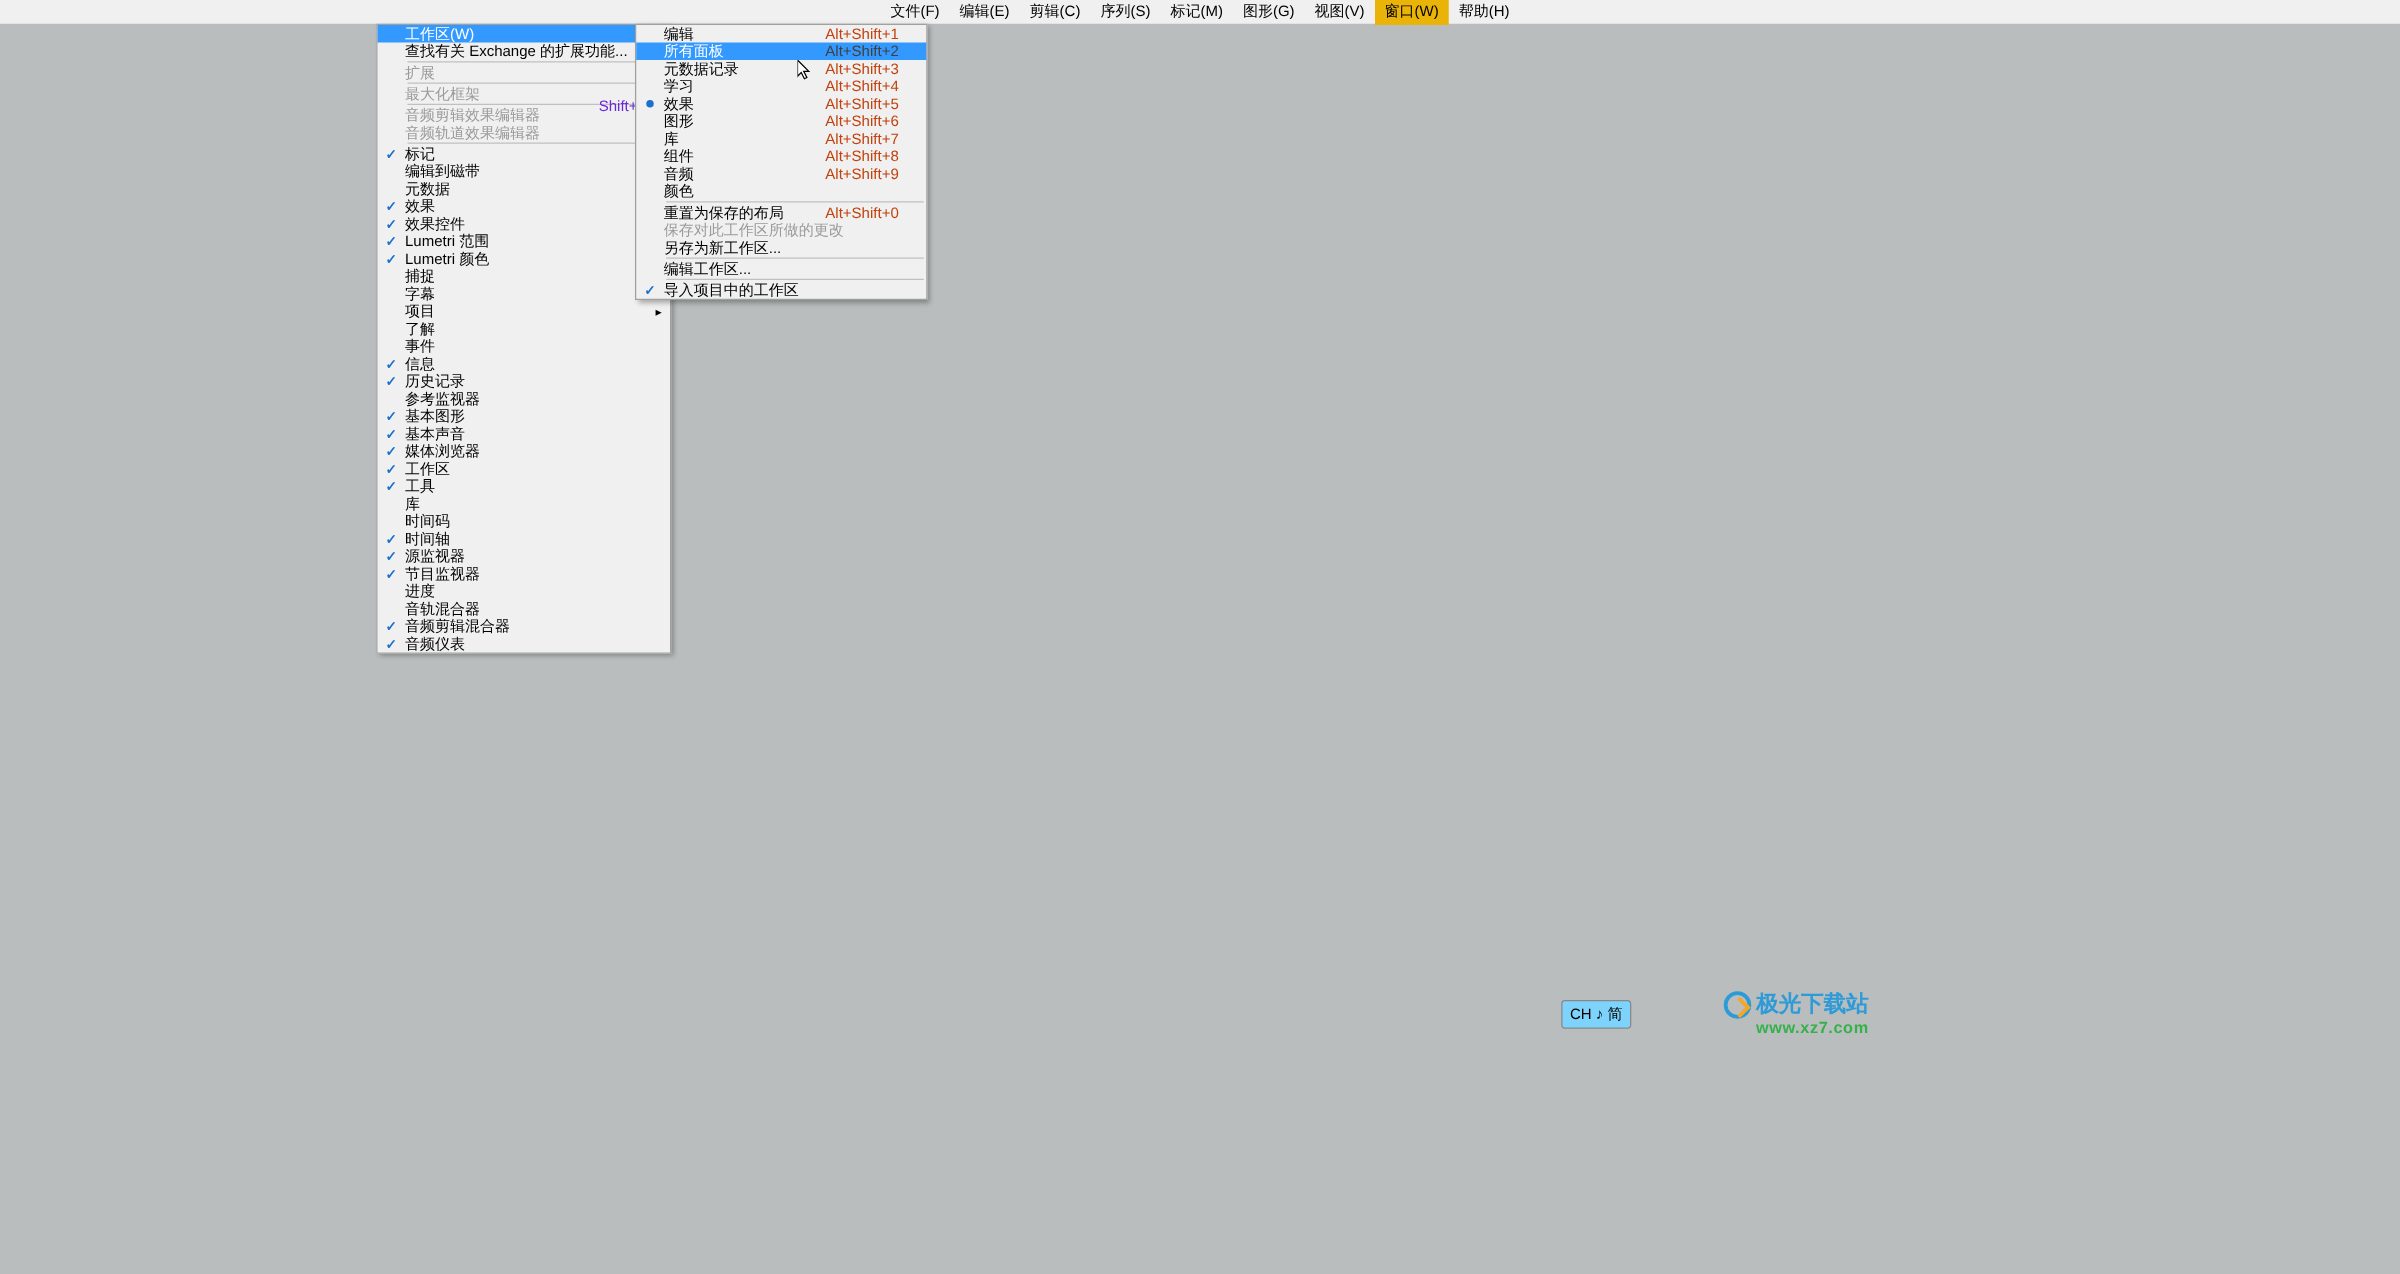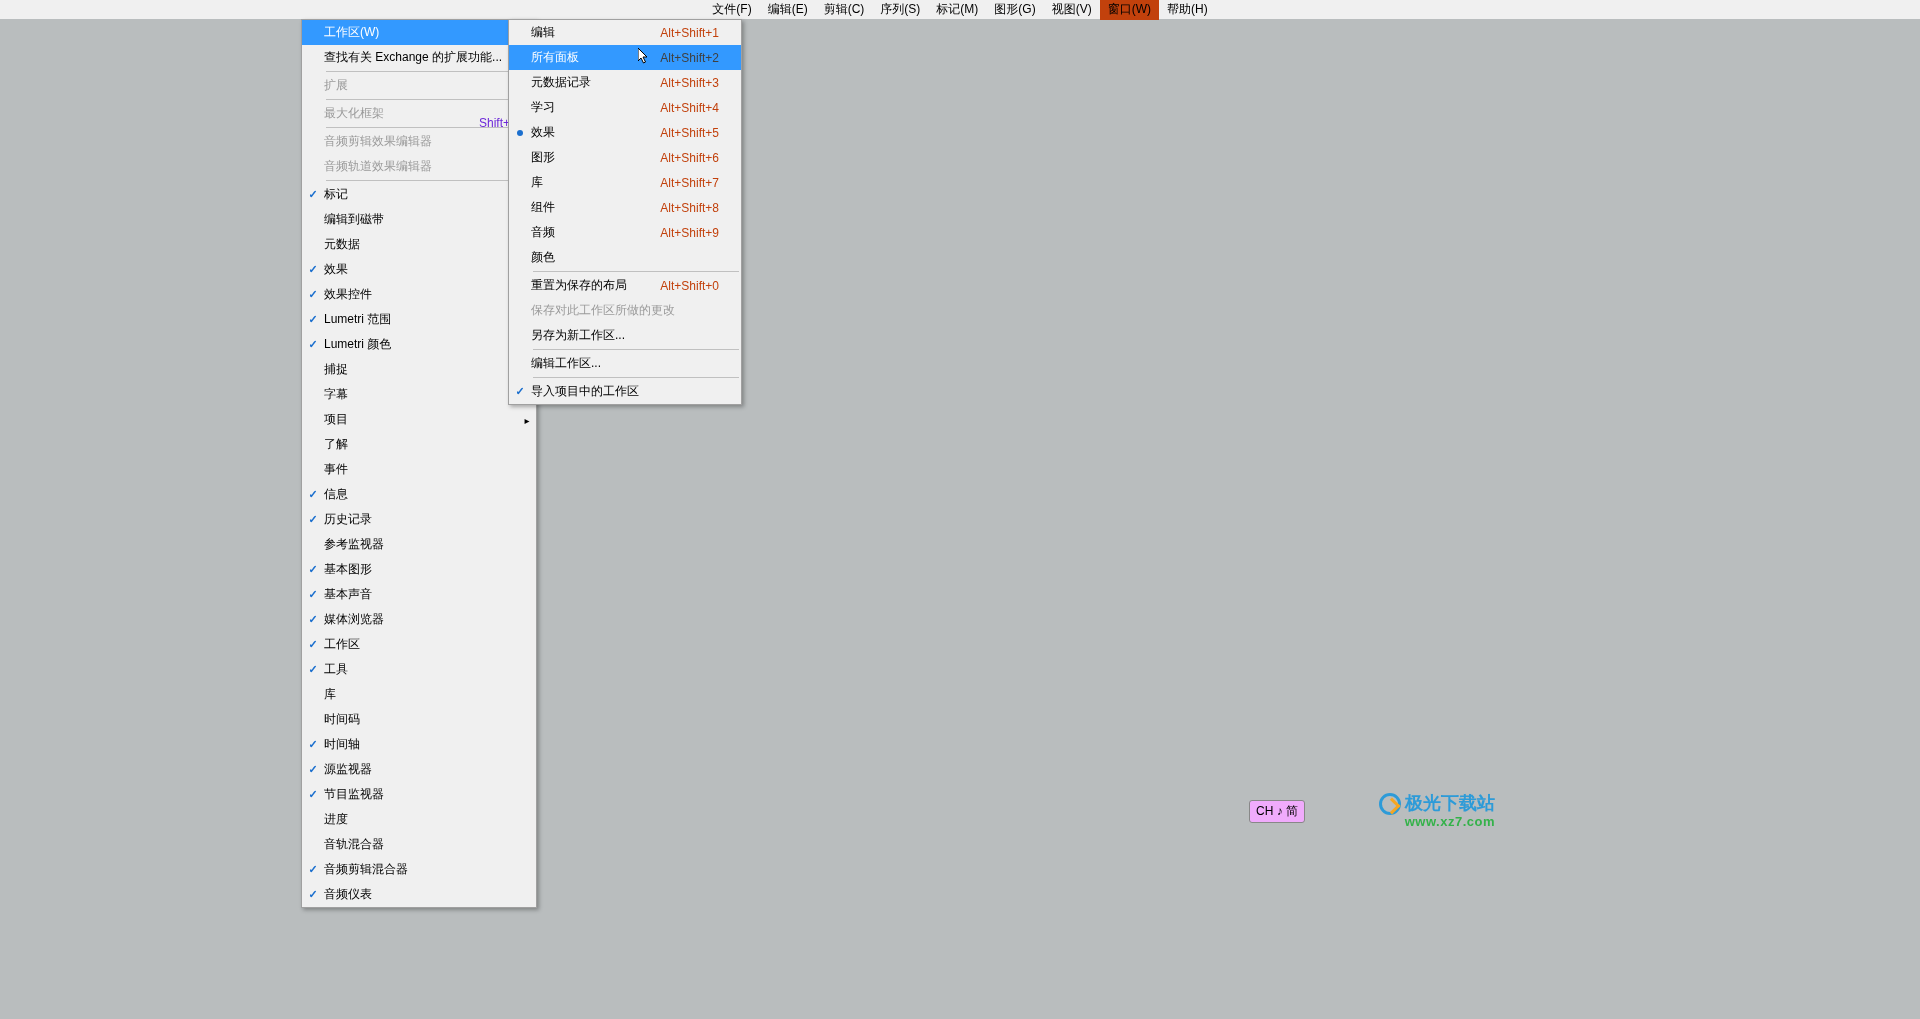--- a/index.html
+++ b/index.html
@@ -20,35 +20,35 @@
     padding: 0 2px;
     color: #000;
     justify-content: center;
   }
   .menu-item {
     padding: 2px 8px;
     cursor: default;
     white-space: nowrap;
   }
   .menu-item.active {
-    background: #c2410c;
+    background: #eab308;
   }
   .dropdown {
     position: absolute;
     background: #f0f0f0;
     border: 1px solid #a0a0a0;
     box-shadow: 2px 2px 4px rgba(0,0,0,0.3);
     min-width: 234px;
   }
   .dropdown.main { top: 19px; left: 301px; width: 236px; }
   .dropdown.sub { top: 19px; left: 508px; width: 234px; }
   .dd-row {
     display: flex;
     align-items: center;
-    height: 25px;
+    height: 14px;
     position: relative;
     cursor: default;
   }
   .dd-row.highlight { background: #3399ff; color: #fff; }
   .dd-row.disabled { color: #9a9a9a; }
   .check-col {
     width: 22px;
     display: flex;
     align-items: center;
     justify-content: center;
@@ -107,21 +107,21 @@
     top: 48px;
     left: 638px;
     width: 12px;
     height: 18px;
     pointer-events: none;
   }
   .ime-badge {
     position: absolute;
     right: 615px;
     bottom: 196px;
-    background: #f0abfc;
+    background: #7dd3fc;
     border: 1px solid #888;
     border-radius: 3px;
     padding: 2px 6px;
     font-size: 12px;
     display: flex;
     align-items: center;
     gap: 4px;
   }
   .watermark {
     position: absolute;

